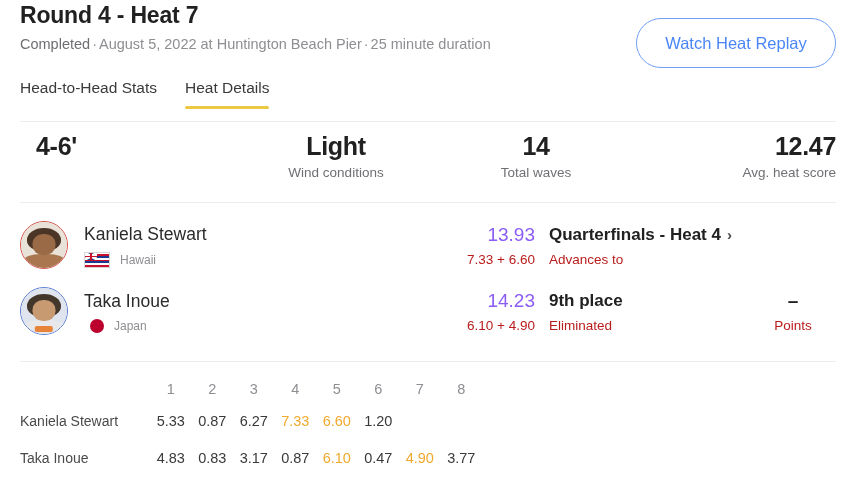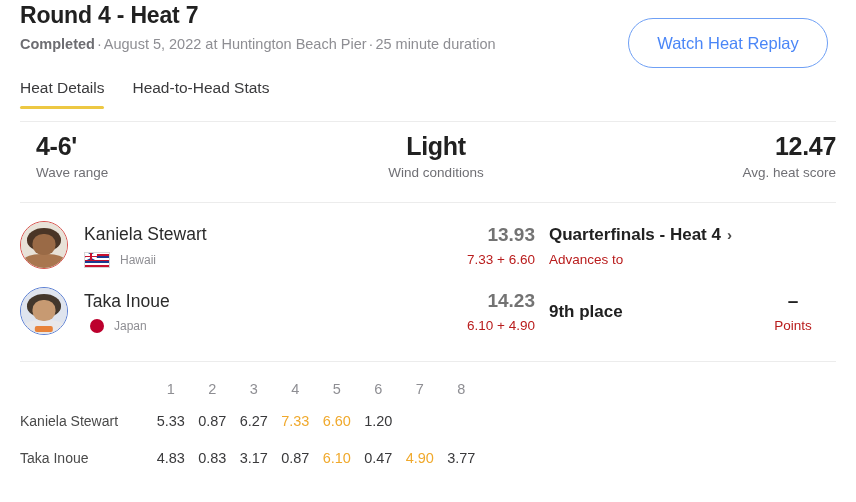--- a/index.html
+++ b/index.html
@@ -15,25 +15,25 @@
   
   .header { padding-top: 0; position: relative; }
   .title {
     font-size: 23px; font-weight: bold; color: #212121;
     letter-spacing: -0.2px; line-height: 30px;
   }
   .subtitle {
     margin-top: 5px; font-size: 14.5px; color: #8e8e93; line-height: 19px;
     white-space: nowrap;
   }
-  .subtitle .status { color: #6d6d72; font-weight: bold; }
+  .subtitle .status { color: #6d6d72; font-weight: normal; }
   .subtitle .sep { padding: 0 2px; }
 
   .replay-btn {
-    position: absolute; top: 18px; right: 8px;
+    position: absolute; top: 18px; right: 0;
     width: 200px; height: 50px; border-radius: 25px;
     border: 1.5px solid #6fa0f5; background: #fff;
     color: #4a86f7; font-size: 16.5px;
     font-family: "Liberation Sans", sans-serif;
     display: flex; align-items: center; justify-content: center;
     cursor: pointer;
   }
 
   
   .tabs { margin-top: 25px; display: flex; gap: 28px; position: relative; }
@@ -145,21 +145,21 @@
 
   
   .score-block {
     position: absolute; right: 0; top: 0; height: 66px;
     display: flex; align-items: center;
   }
   .col-score { width: 110px; text-align: right; }
   .col-next  { width: 215px; text-align: left; padding-left: 14px; }
   .col-pts   { width: 86px;  text-align: center; }
 
-  .big { font-size: 19px; font-weight: bold; color: #737373; line-height: 23px; }
+  .big { font-size: 19px; font-weight: normal; color: #8b5cf6; line-height: 23px; }
   .sub { margin-top: 6px; font-size: 13.5px; color: #b91c1c; line-height: 16px; }
   .next-main {
     font-size: 17px; font-weight: bold; color: #212121; line-height: 23px;
     display: flex; align-items: center; gap: 6px; white-space: nowrap;
   }
   .next-main.plain { font-weight: bold; }
   .chev { color: #4a4a4a; font-size: 15px; line-height: 15px; }
   .pts-dash { font-size: 19px; font-weight: bold; color: #212121; line-height: 23px; }
 
   
@@ -185,33 +185,36 @@
 
   <div class="header">
     <div class="title">Round 4 - Heat 7</div>
     <div class="subtitle">
       <span class="status">Completed</span><span class="sep">·</span><span>August 5, 2022 at Huntington Beach Pier</span><span class="sep">·</span><span>25 minute duration</span>
     </div>
     <div class="replay-btn">Watch Heat Replay</div>
   </div>
 
   <div class="tabs">
+    <div class="tab">Head-to-Head Stats</div>
     <div class="tab active">Heat Details</div>
-    <div class="tab">Head-to-Head Stats</div>
   </div>
   <div class="tabs-rule"></div>
 
   <div class="stats">
     <div class="stat">
       <div class="stat-value">4-6'</div>
-      <div class="stat-label">Wave range</div>
     </div>
     <div class="stat">
       <div class="stat-value">Light</div>
       <div class="stat-label">Wind conditions</div>
+    </div>
+    <div class="stat">
+      <div class="stat-value">14</div>
+      <div class="stat-label">Total waves</div>
     </div>
     <div class="stat">
       <div class="stat-value">12.47</div>
       <div class="stat-label">Avg. heat score</div>
     </div>
   </div>
 
   <div class="rule r1"></div>
 
   <div class="athletes">
@@ -283,20 +286,21 @@
       </div>
       <div class="score-block">
         <div class="col-score">
           <div class="big">14.23</div>
           <div class="sub">6.10 + 4.90</div>
         </div>
         <div class="col-next">
           <div class="next-main plain">
             <span>9th place</span>
           </div>
+          <div class="sub">Eliminated</div>
         </div>
         <div class="col-pts">
           <div class="pts-dash">–</div>
           <div class="sub">Points</div>
         </div>
       </div>
     </div>
 
   </div>
 

